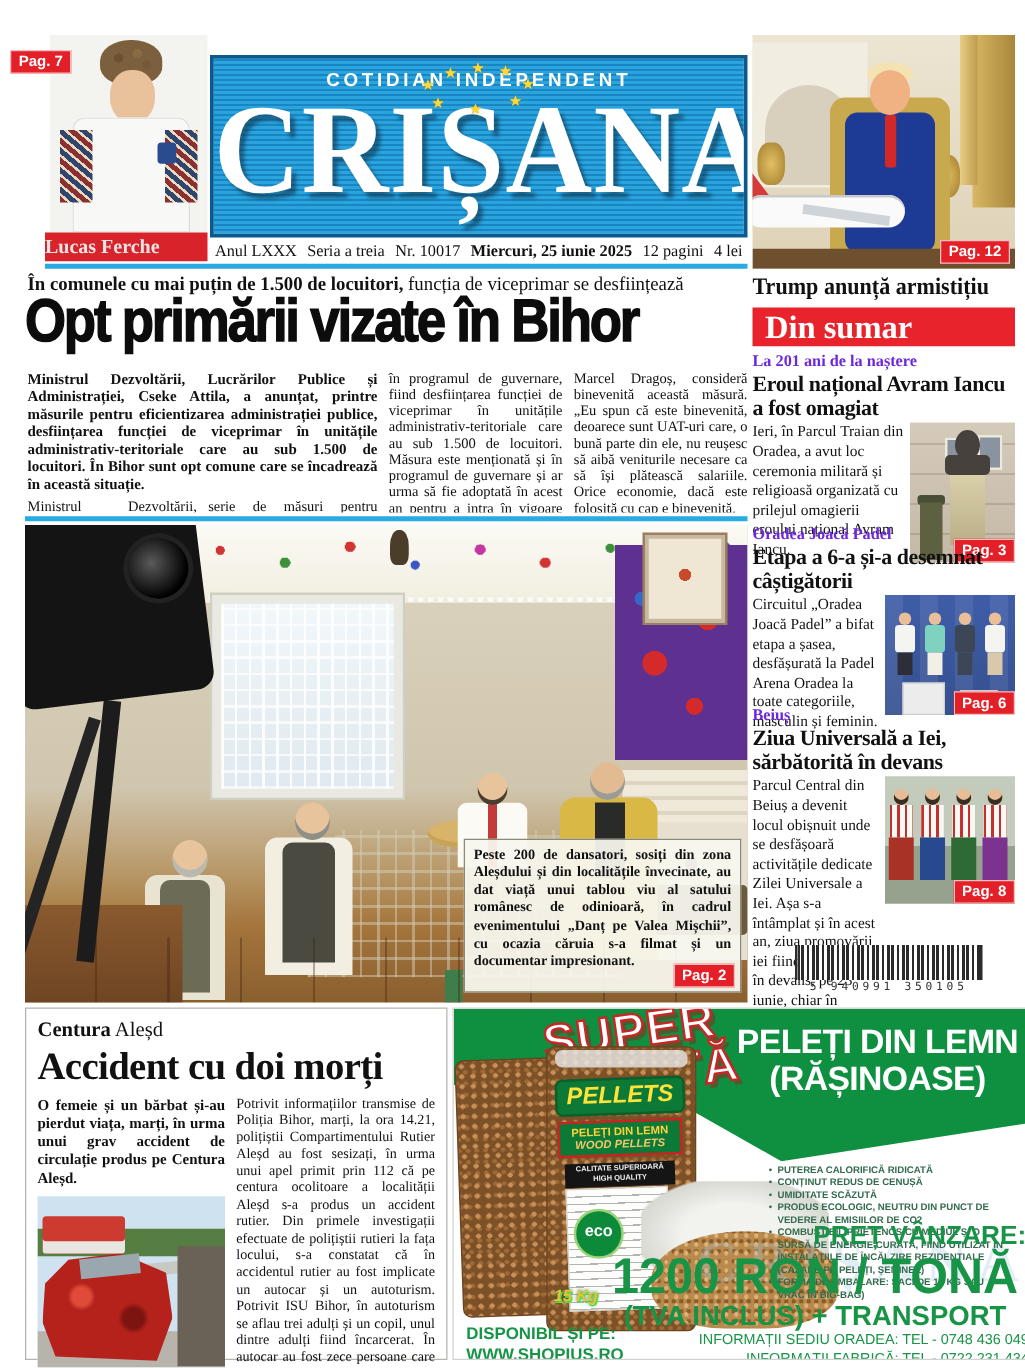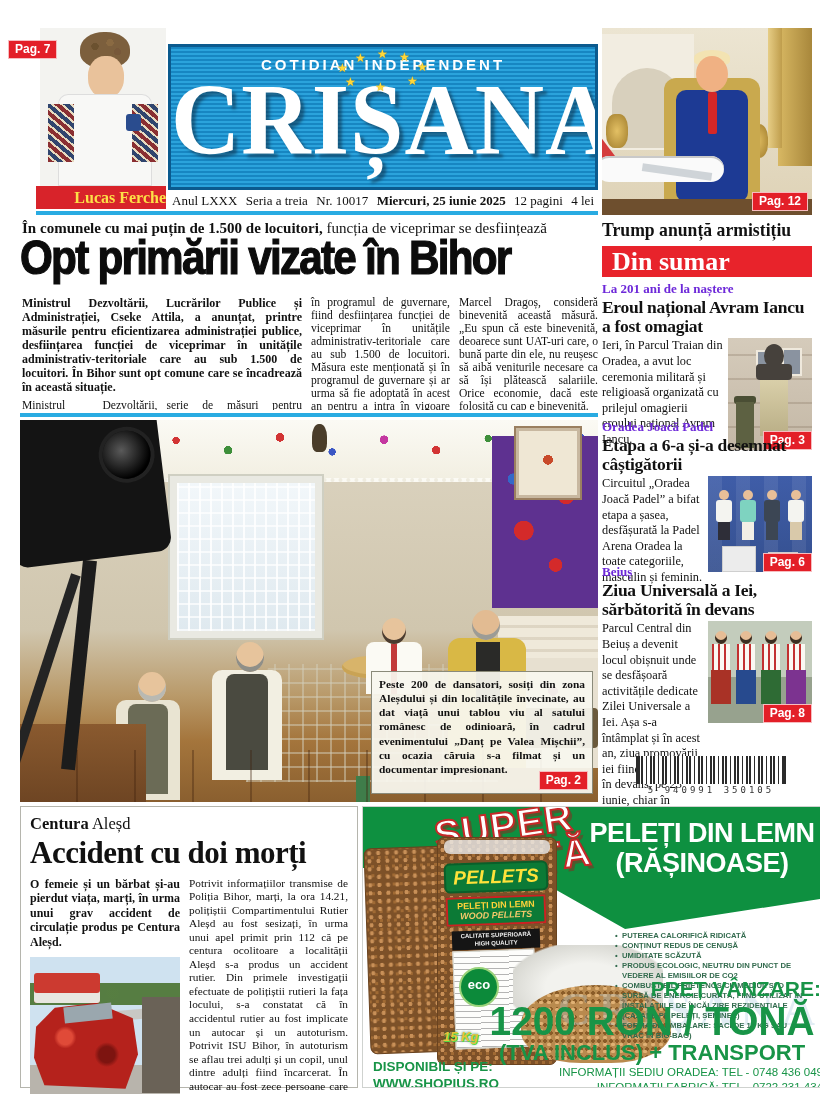--- a/index.html
+++ b/index.html
@@ -14,22 +14,22 @@
      radial-gradient(circle 6px at 30% 40%, #6b512f 60%, transparent 62%),
      radial-gradient(circle 6px at 60% 30%, #8a6a42 60%, transparent 62%),
      radial-gradient(circle 6px at 75% 55%, #77583a 60%, transparent 62%),#7c5f3d;
      border-radius:48% 48% 42% 42%;}
   .lf-face{position:absolute;left:48px;top:28px;width:36px;height:42px;background:#e9c29b;border-radius:46%;}
   .lf-jersey{position:absolute;left:18px;top:66px;width:94px;height:92px;background:#f8f8f6;
      border-radius:10px 10px 0 0;box-shadow:0 0 0 1px #ddd inset;}
   .lf-sleeve{position:absolute;top:76px;width:26px;height:58px;
      background:repeating-linear-gradient(40deg,#8a2f32 0 4px,#e8dbc0 4px 6px,#30456e 6px 10px,#e8dbc0 10px 12px);}
   .lf-crest{position:absolute;left:86px;top:86px;width:15px;height:17px;background:#2a4c8e;border-radius:3px;}
-  #lucas-band{left:36px;top:186px;width:130px;height:23px;background:#d8232a;color:#fde047;
-     font:bold 16px/23px "Liberation Serif",serif;text-align:right;}
+  #lucas-band{left:36px;top:186px;width:130px;height:23px;background:#d8232a;color:#e5e5e5;
+     font:bold 16px/23px "Liberation Serif",serif;text-align:left;}
   #masthead{left:168px;top:44px;width:430px;height:146px;box-sizing:border-box;border:3px solid #0b5a8e;
      background:repeating-linear-gradient(180deg,#1786c2 0 2px,#2ba3dc 2px 4px);text-align:center;overflow:hidden;}
   #masthead .kicker{margin-top:9px;color:#fff;font:bold 15px "Liberation Sans",sans-serif;letter-spacing:3px;}
   #masthead .title{color:#fff;font:bold 96px/0.98 "Liberation Serif",serif;letter-spacing:1px;
      transform:scaleY(1.06);text-shadow:4px 4px 3px rgba(15,45,70,.55);}
   .star{position:absolute;color:#ffd83a;font-size:12px;text-shadow:0 0 1px #b8860b;}
   #infobar{left:168px;top:191px;width:430px;height:20px;display:flex;align-items:center;
      justify-content:space-between;font:13px "Liberation Serif",serif;padding:0 4px;box-sizing:border-box;}
   #infobar .bold{font-weight:bold;}
   #rule-top{left:36px;top:211px;width:562px;height:4px;background:#29abe2;}

